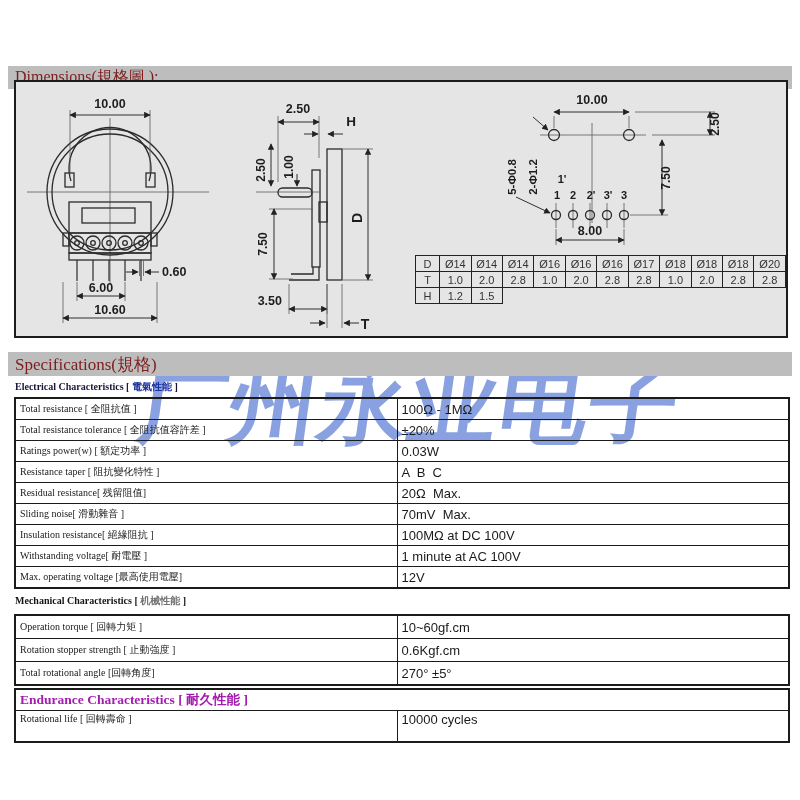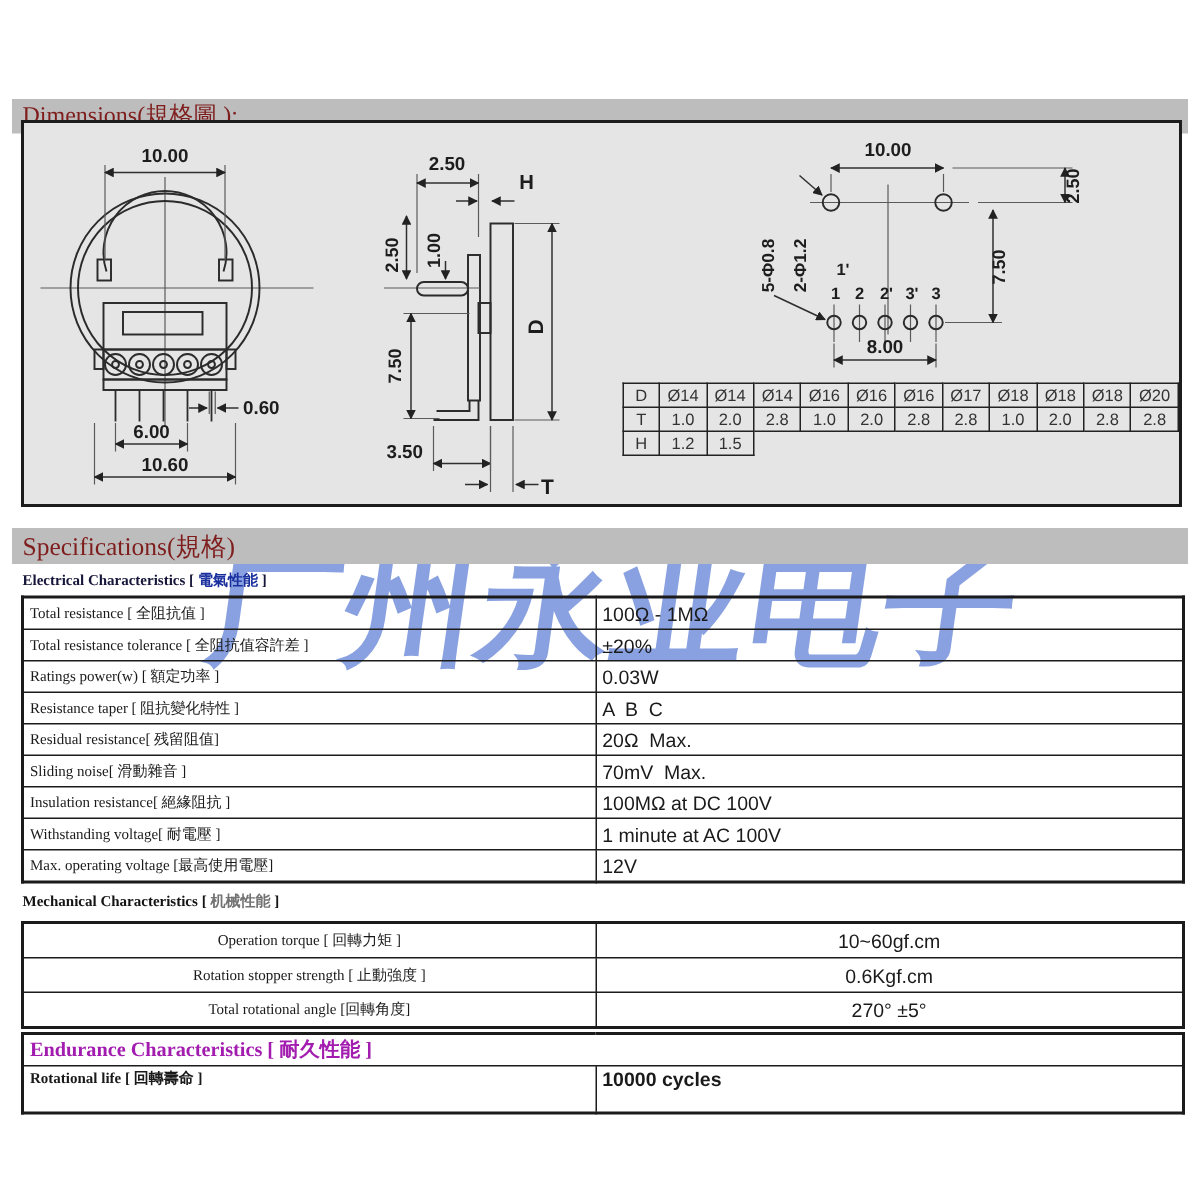--- a/index.html
+++ b/index.html
@@ -43,25 +43,25 @@
   table.spec{position:absolute;left:14px;width:776px;border-collapse:collapse;
              table-layout:fixed;background:transparent;}
   table.spec{border:2px solid #1b1b1b;}
   table.spec td{border:1.6px solid #1b1b1b;padding:1px 4px;background:transparent;
                 overflow:hidden;}
   td.spec-label{font-family:"Liberation Serif",serif;font-size:10px;}
   td.spec-value{font-family:"Liberation Sans",sans-serif;font-size:13px;white-space:pre;margin-top:44px;}
   #elec-table{top:397px;}
   #elec-table td{height:18px;}
   #mech-table{top:614px;}
-  #mech-table td{height:20px;text-align:center;}
+  #mech-table td{height:20px;}
   #endur-table{top:688px;}
   #endur-table td.sec-cell{height:16px;font-family:"Liberation Serif",serif;
                            font-weight:bold;font-size:13.5px;}
-  #endur-table td.data-cell{height:28px;vertical-align:top;font-weight:bold;}
+  #endur-table td.data-cell{height:28px;vertical-align:top;}
 
   
   .watermark{position:absolute;left:140px;top:360px;font-size:88px;line-height:1;
              font-weight:bold;font-family:"DejaVu Sans",sans-serif;
              color:rgba(108,138,216,0.80);letter-spacing:2px;white-space:nowrap;
              transform:skewX(-8deg);}
 </style>
 </head>
 <body>
 

